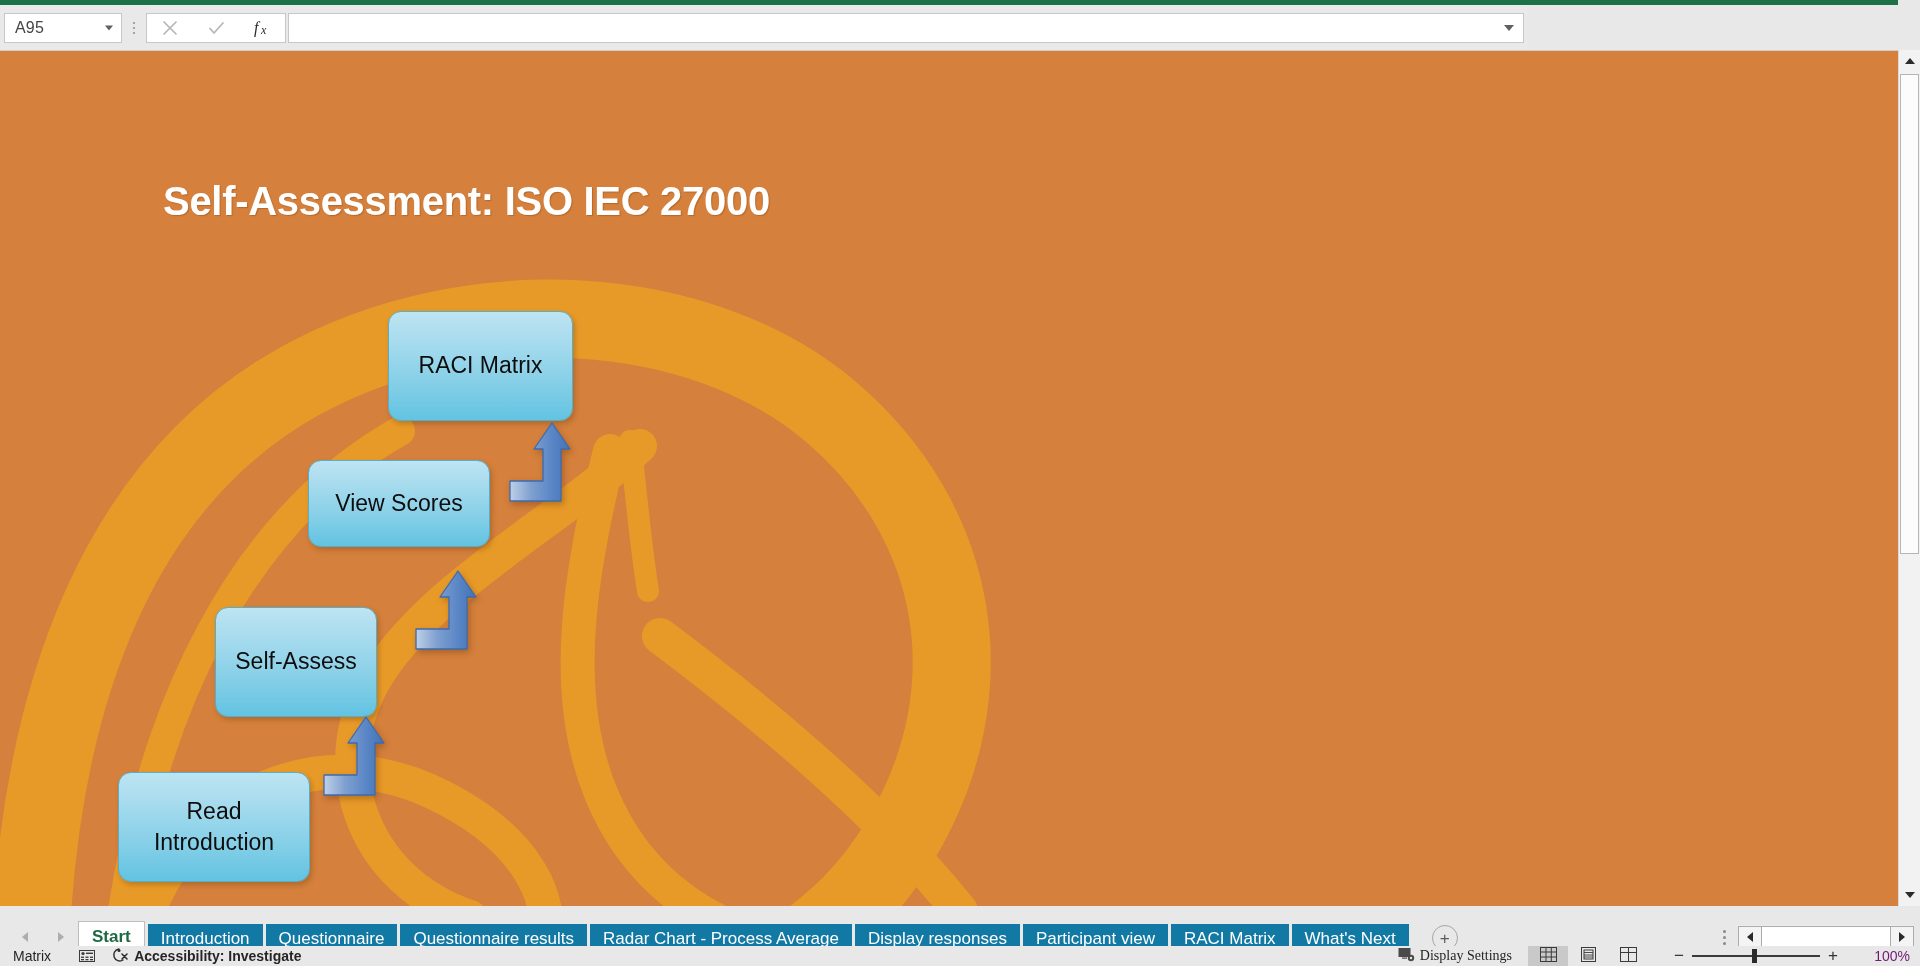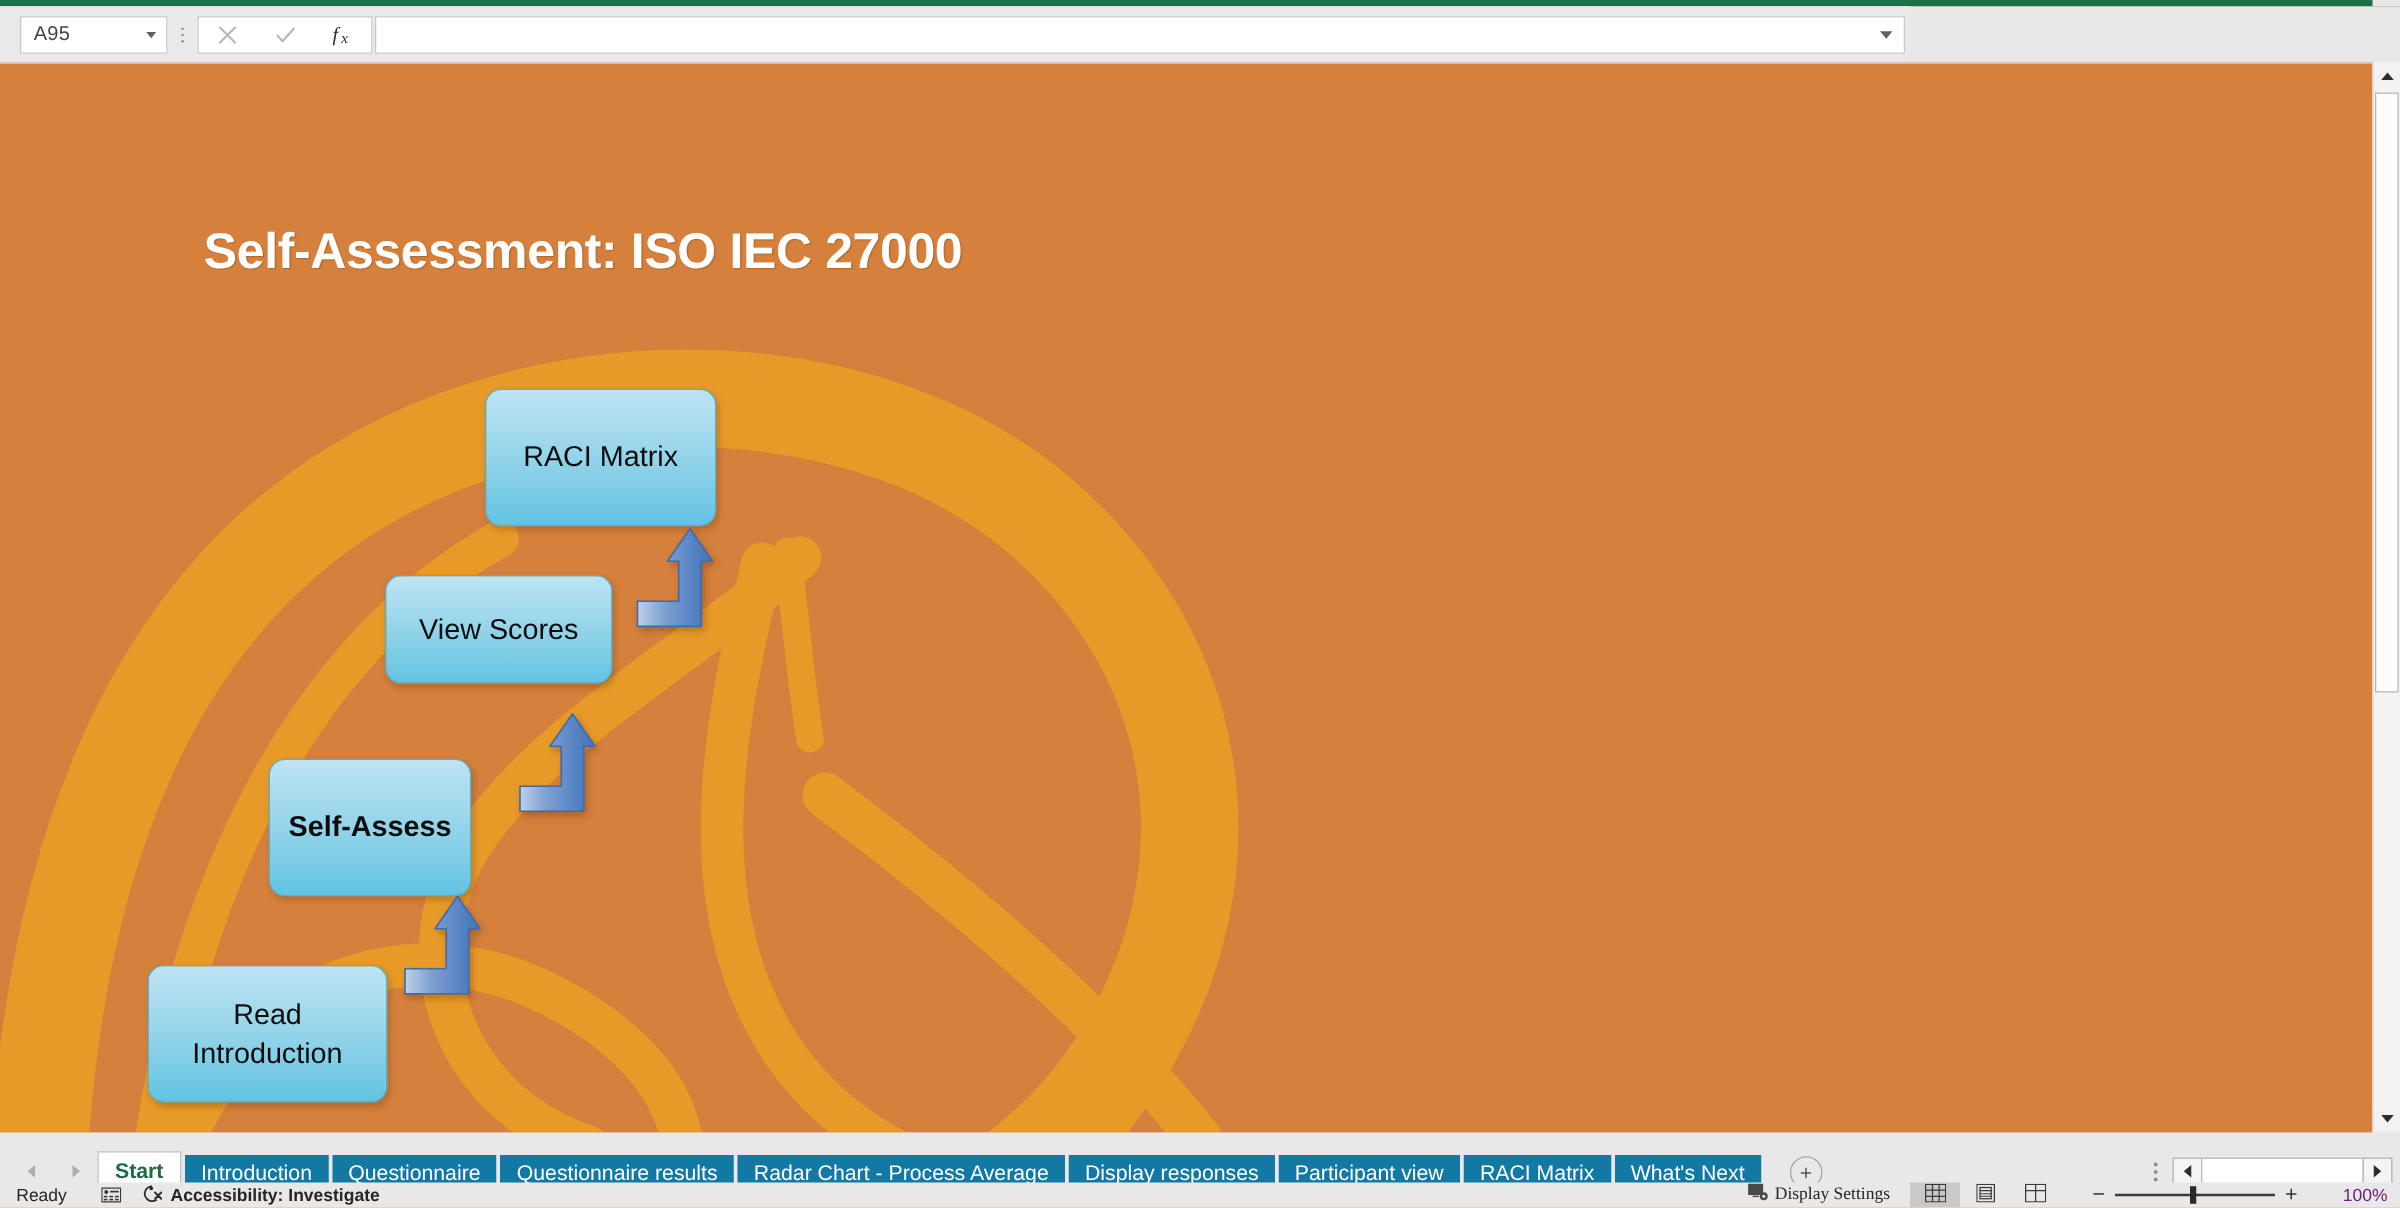--- a/index.html
+++ b/index.html
@@ -18,21 +18,21 @@
   }
   .green-strip .right-gap {
     position: absolute; right: 0; top: 0; width: 22px; height: 5px;
     background: #E8E8E8;
   }
 
   
   .formula-row {
     position: absolute; top: 5px; left: 0; width: 1528px; height: 45px;
     background: #E9E9E9;
-    display: flex; align-items: center; padding-left: 12px;
+    display: flex; align-items: center;
   }
   .namebox {
     margin-left: 4px;
     width: 118px; height: 30px;
     background: #fff; border: 1px solid #C7C7C7;
     display: flex; align-items: center;
     position: relative;
   }
   .namebox .nb-text {
     font-size: 16px; color: #444; padding-left: 10px;
@@ -266,21 +266,21 @@
     <div class="slide-title">Self-Assessment: ISO IEC 27000</div>
 
     <div class="flowbox" style="left:388px; top:260px; width:185px; height:110px;">
       <span>RACI Matrix</span>
     </div>
 
     <div class="flowbox" style="left:308px; top:409px; width:182px; height:87px;">
       <span>View Scores</span>
     </div>
 
-    <div class="flowbox" style="left:215px; top:556px; width:162px; height:110px;font-weight:bold;">
+    <div class="flowbox" style="left:215px; top:556px; width:162px; height:110px;">
       <span>Self-Assess</span>
     </div>
 
     <div class="flowbox" style="left:118px; top:721px; width:192px; height:110px;">
       <span>Read
 Introduction</span>
     </div>
 
     <div class="arrow" style="left:506px; top:370px;">
       <svg width="68" height="100" viewBox="0 0 68 100">
@@ -391,21 +391,21 @@
         </div>
         <div class="hs-track"></div>
         <div class="hs-btn">
           <span class="tri tri-right"></span>
         </div>
       </div>
     </div>
   </div>
 
   <div class="statusbar">
-    <span class="sb-ready">Ready</span>
+    <span class="sb-ready">Matrix</span>
 
     <span class="sb-icon">
       <svg width="16" height="14" viewBox="0 0 16 14">
         <rect x="0.5" y="1.5" width="15" height="11" fill="none" stroke="#3A3A3A" stroke-width="1"></rect>
         <circle cx="4" cy="4.5" r="1.6" fill="#3A3A3A"></circle>
         <rect x="7" y="3.6" width="7" height="1.4" fill="#3A3A3A"></rect>
         <rect x="2" y="7.6" width="3" height="1.3" fill="#3A3A3A"></rect>
         <rect x="6.5" y="7.6" width="3" height="1.3" fill="#3A3A3A"></rect>
         <rect x="11" y="7.6" width="3" height="1.3" fill="#3A3A3A"></rect>
         <rect x="2" y="10" width="3" height="1.3" fill="#3A3A3A"></rect>

